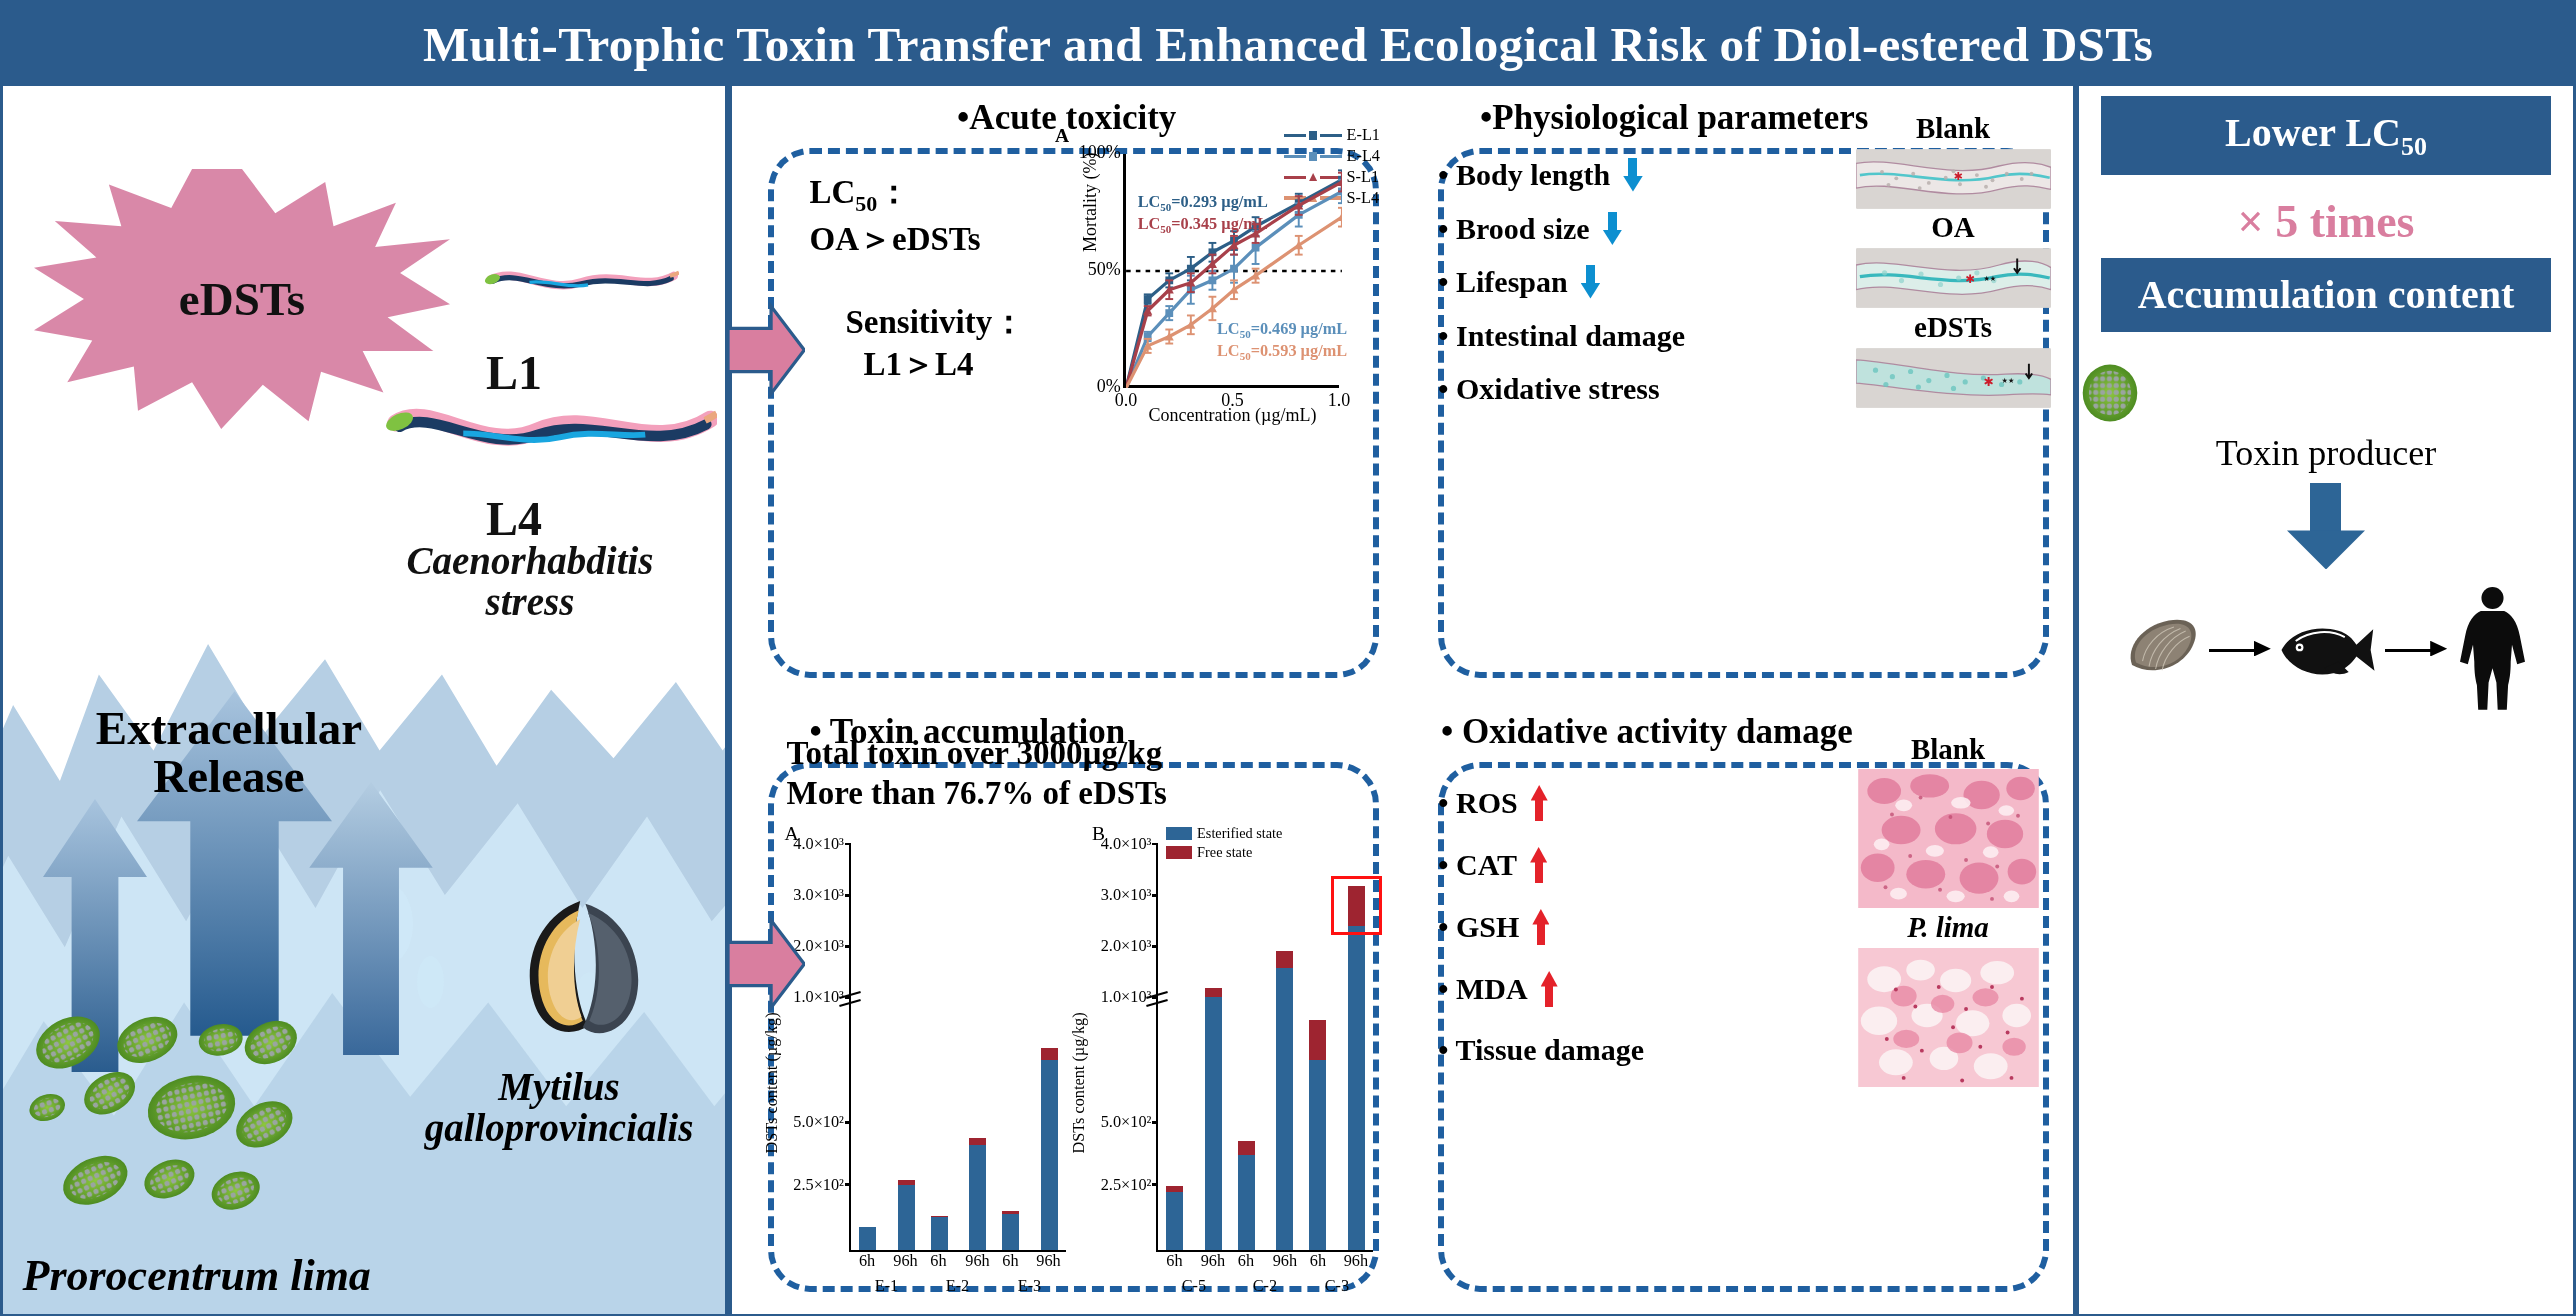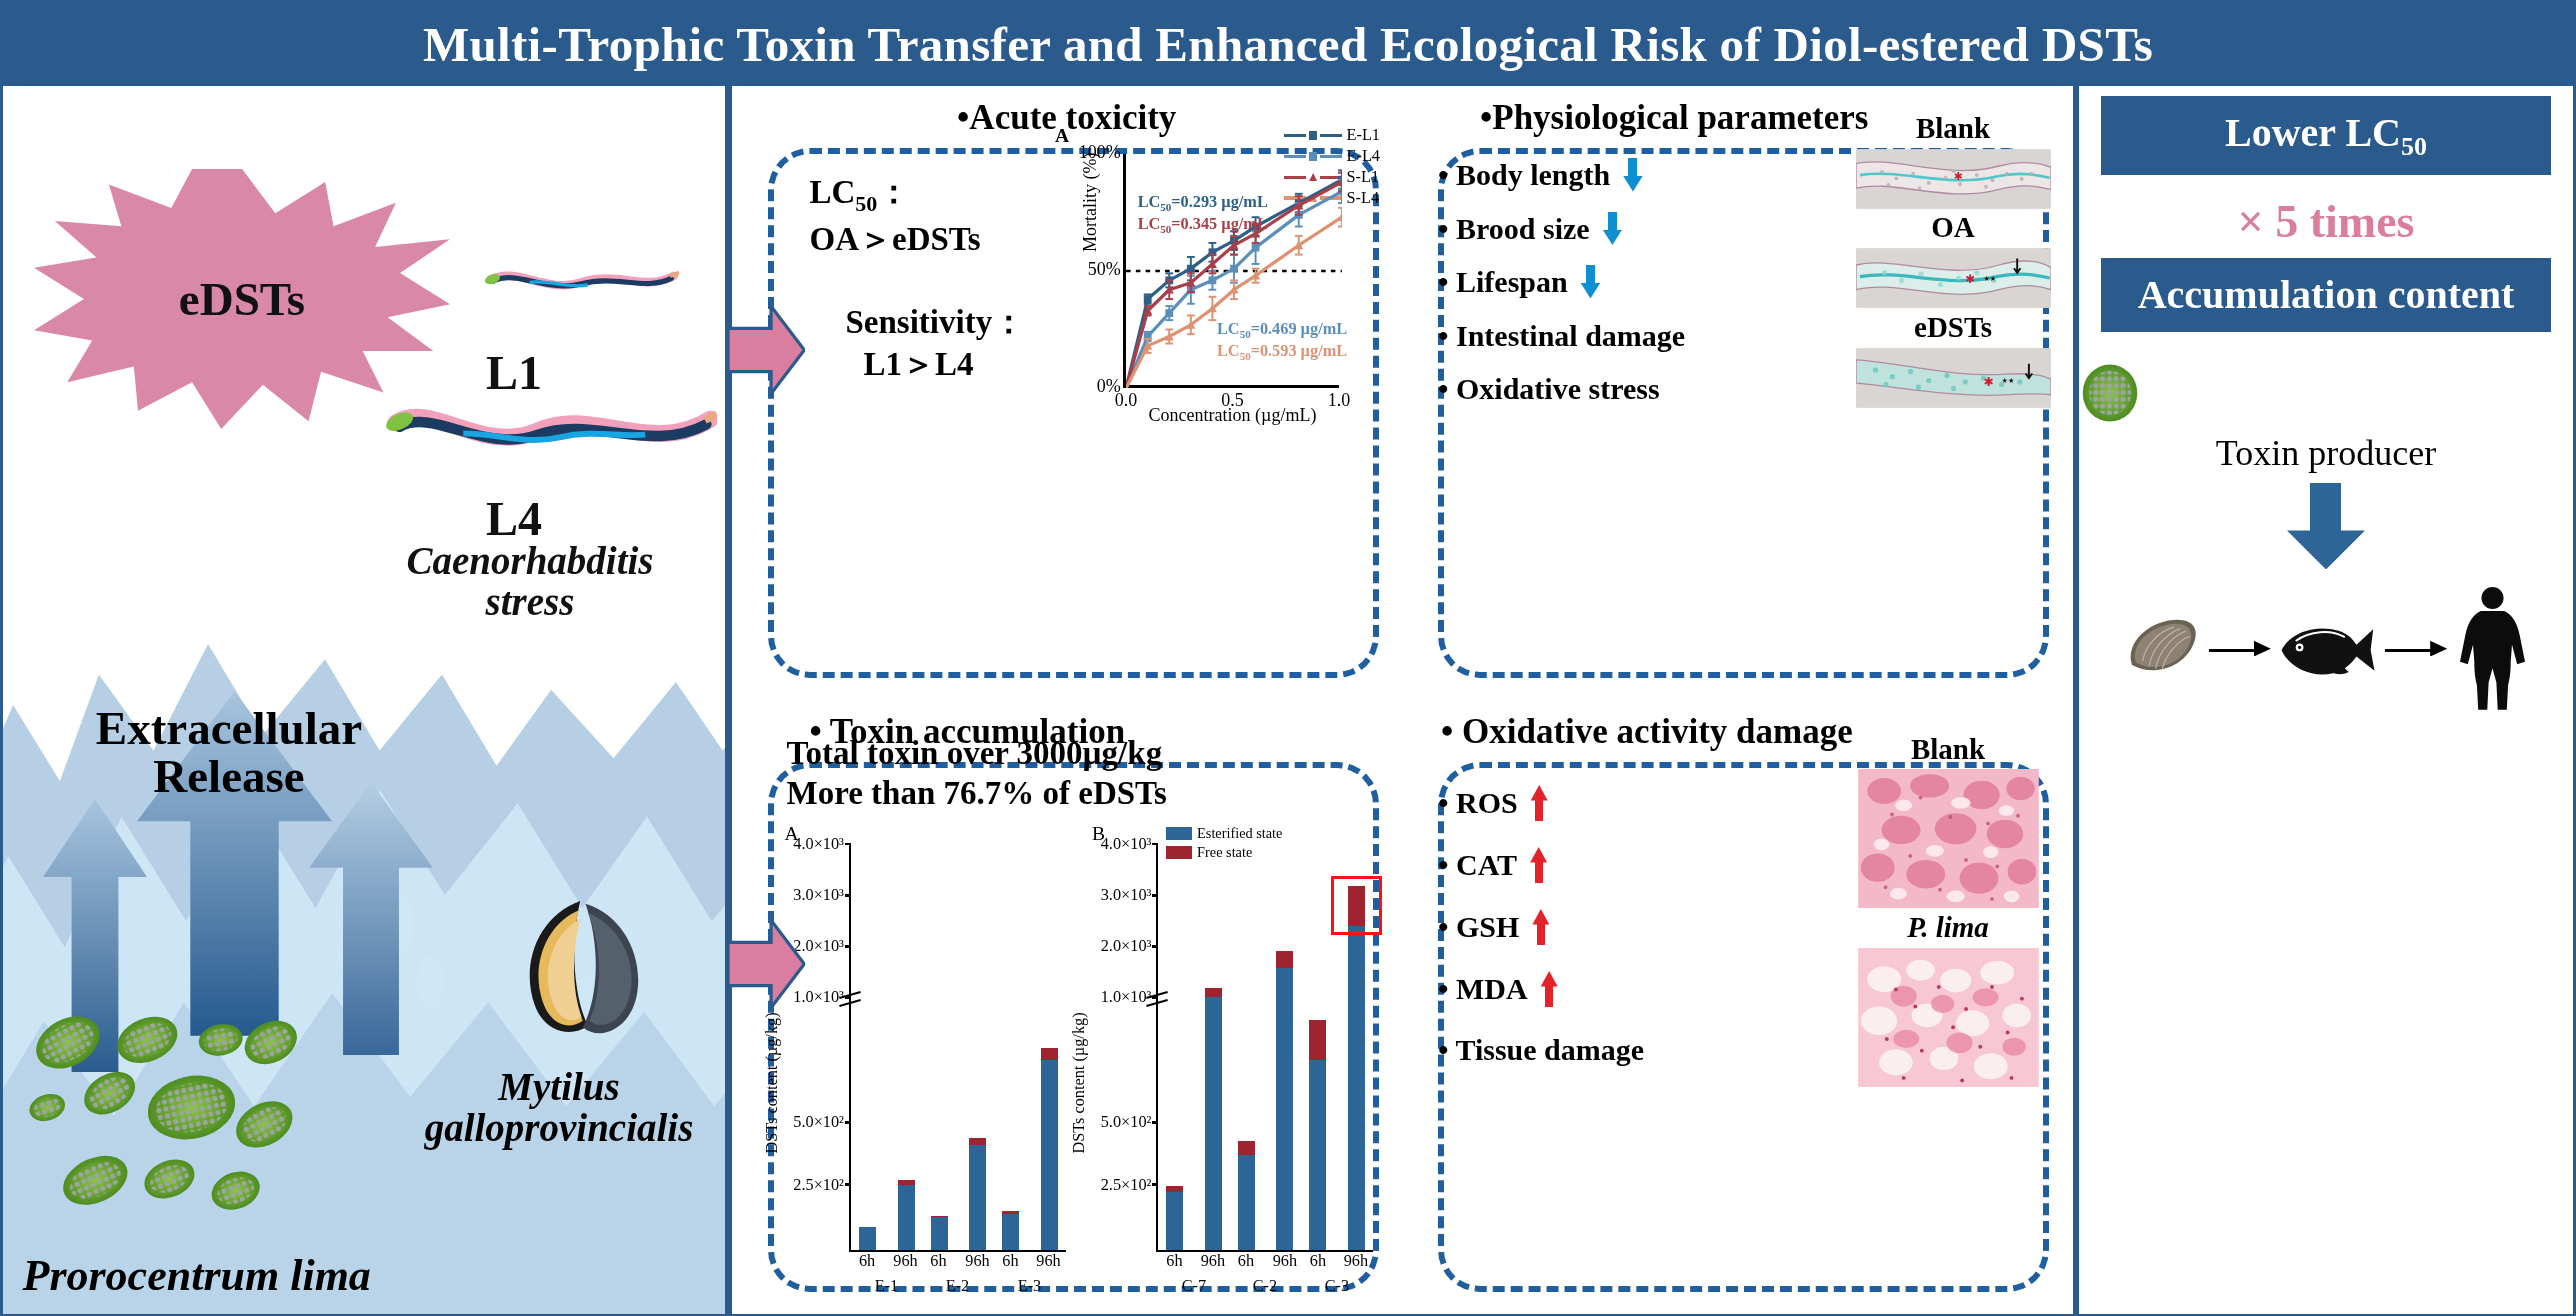--- a/index.html
+++ b/index.html
@@ -806,21 +806,21 @@
                   <div class="bp-bar" style="left:151px;width:17px;height:230px">
                     <span class="est" style="height:190px"></span>
                     <span class="fre" style="bottom:190px;height:40px"></span>
                   </div>
                   <span class="bp-xt" style="left:160px">6h</span>
                   <div class="bp-bar" style="left:190px;width:17px;height:364px">
                     <span class="est" style="height:324px"></span>
                     <span class="fre" style="bottom:324px;height:40px"></span>
                   </div>
                   <span class="bp-xt" style="left:198px">96h</span>
-                  <span class="bp-gt" style="left:36px">C-7</span>
+                  <span class="bp-gt" style="left:36px">C-5</span>
                   <span class="bp-gt" style="left:107px">C-2</span>
                   <span class="bp-gt" style="left:179px">C-3</span>
                   <div class="bp-hl" style="left:173px;width:51px;bottom:315px;height:59px"></div>
                 </div>
             </div>
           </div>
         </div>
 
         <div class="cell">
           <div class="cell-title lefty" style="padding-left:39px">• Oxidative activity damage</div>

